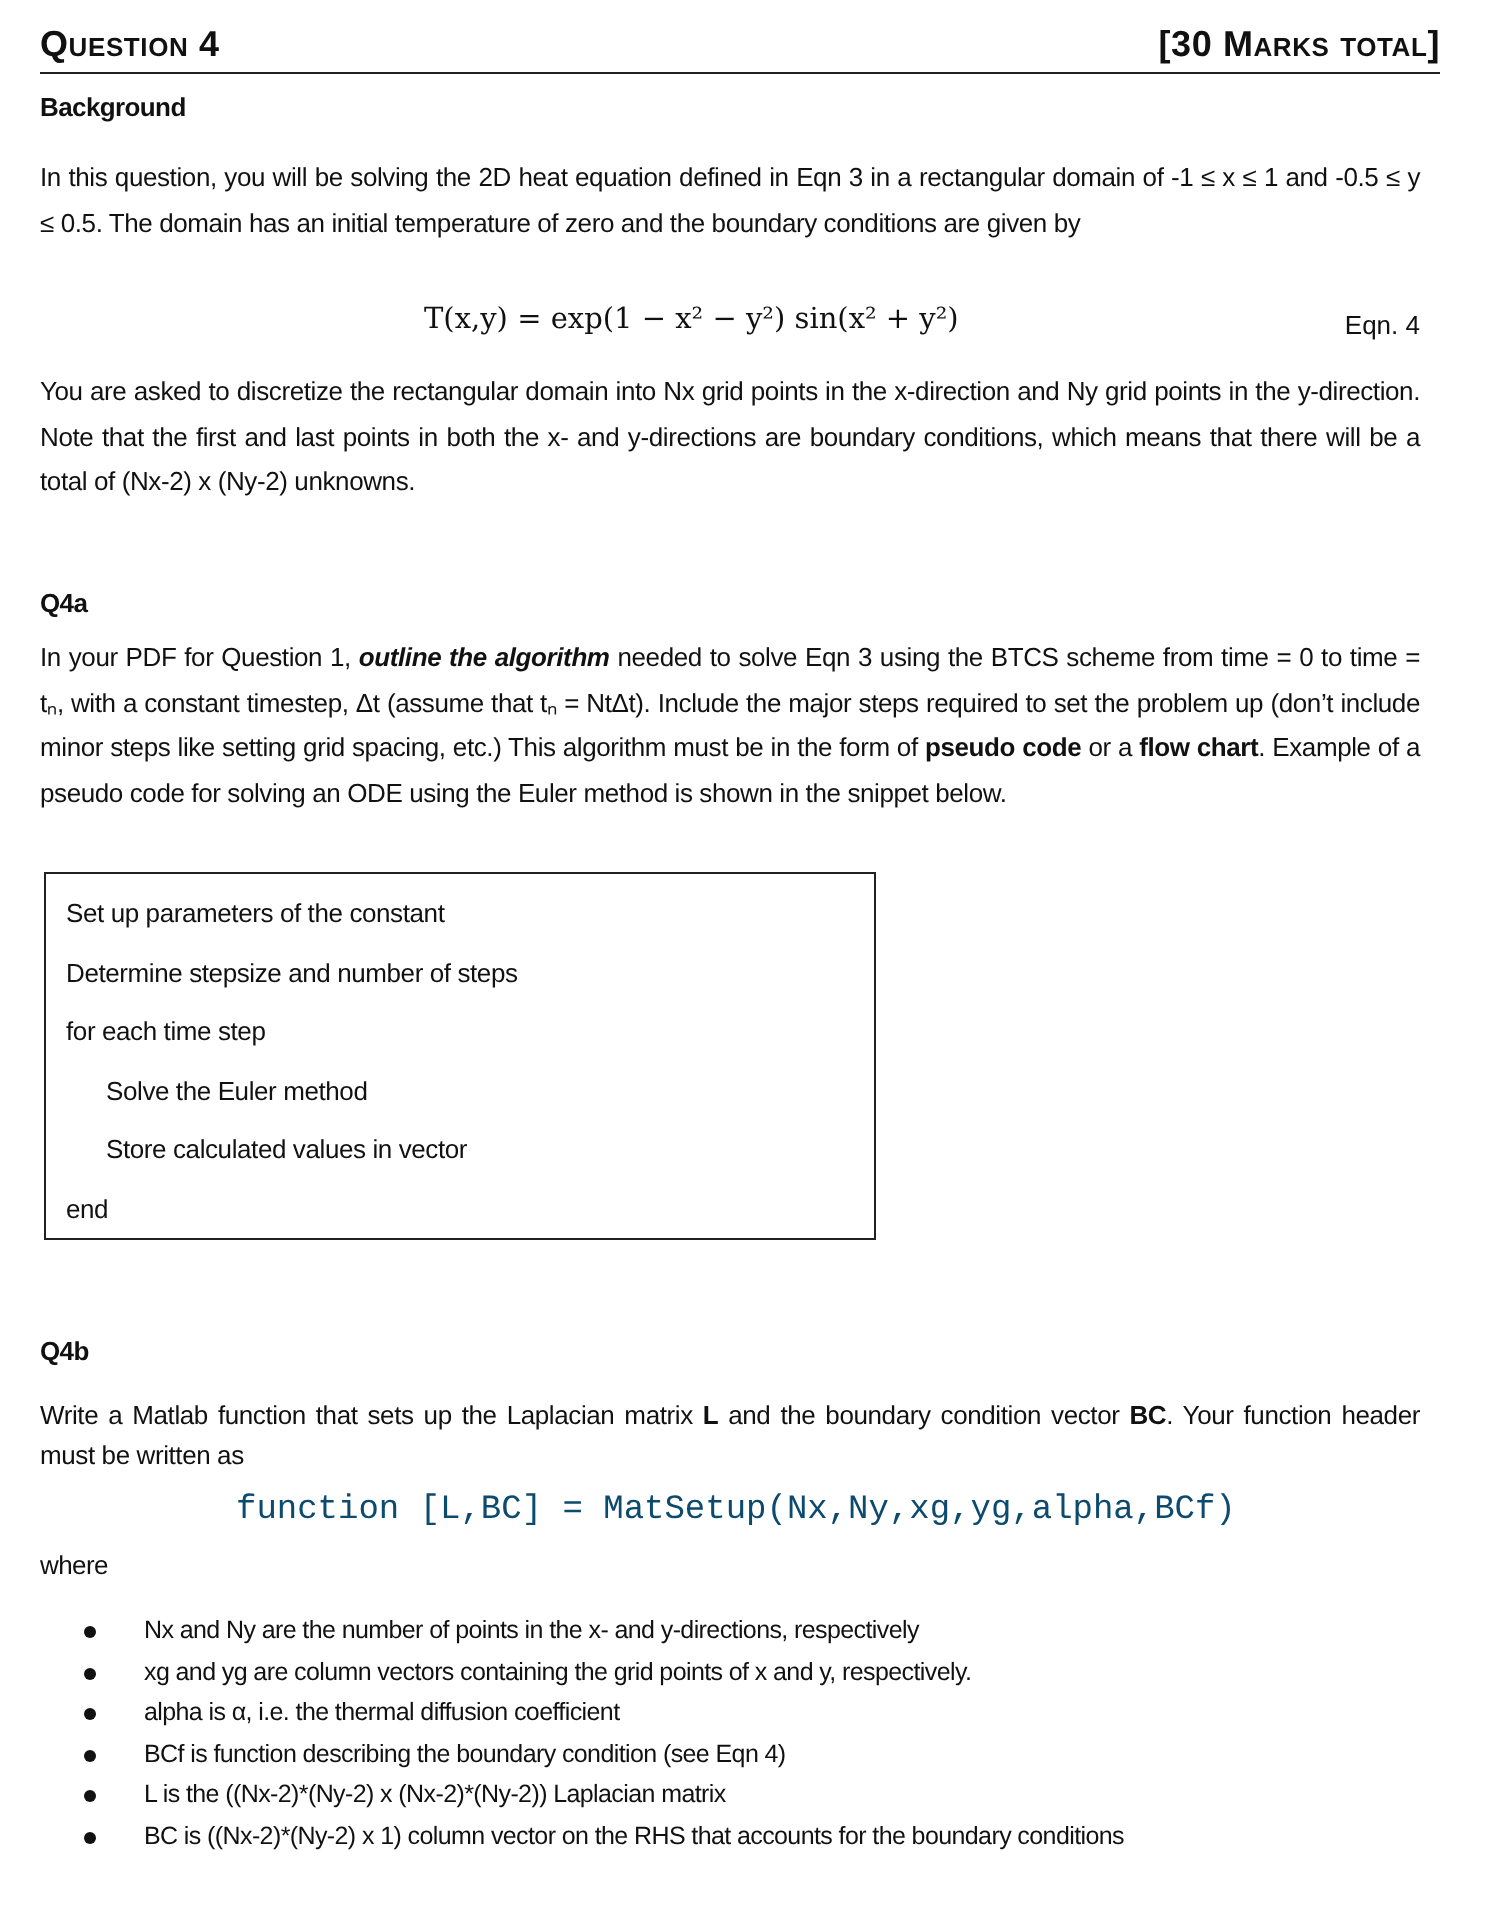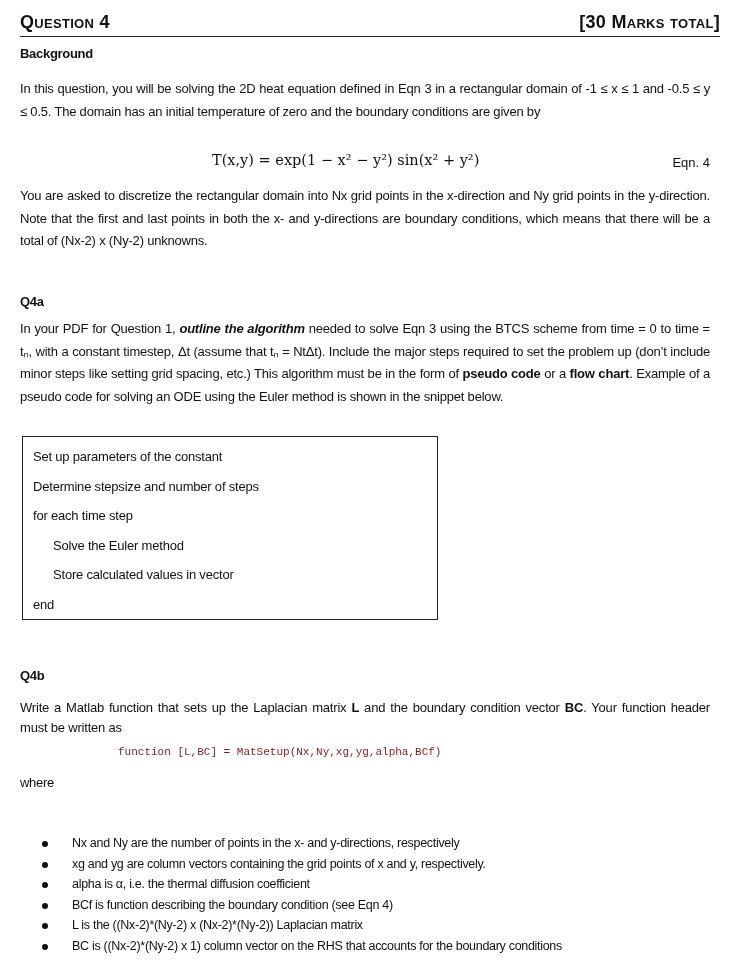--- a/index.html
+++ b/index.html
@@ -30,23 +30,23 @@
   }
   .eq-label { position: absolute; right: 0; top: 3px; font-size: 13px; }
   .codebox {
     position: absolute; left: 22px; top: 436px; width: 416px; height: 184px;
     border: 1.5px solid #222; box-sizing: border-box; padding: 12px 0 0 10px;
   }
   .codebox .line { height: 29.5px; font-size: 13px; letter-spacing: -0.2px; font-weight: 500; }
   .codebox .indent { padding-left: 20px; }
   .sig {
     position: absolute; left: 118px; top: 746px; font-family: "Liberation Mono", monospace;
-    font-size: 11px; color: #7f1d1d;
+    font-size: 17px; color: #0c4a6e;
   }
-  .bullets { position: absolute; left: 42px; top: 808px; width: 680px; margin-top: 28px; }
+  .bullets { position: absolute; left: 42px; top: 808px; width: 680px; }
   .bullet { position: relative; height: 20.5px; font-size: 12.5px; letter-spacing: -0.3px; padding-left: 30px; font-weight: 500; }
   .bullet .dot {
     position: absolute; left: 0; top: 5px; width: 6px; height: 6px; border-radius: 50%; background: #111;
   }
   b { font-weight: bold; }
   .bi { font-weight: bold; font-style: italic; }
 </style>
 </head>
 <body>
 

